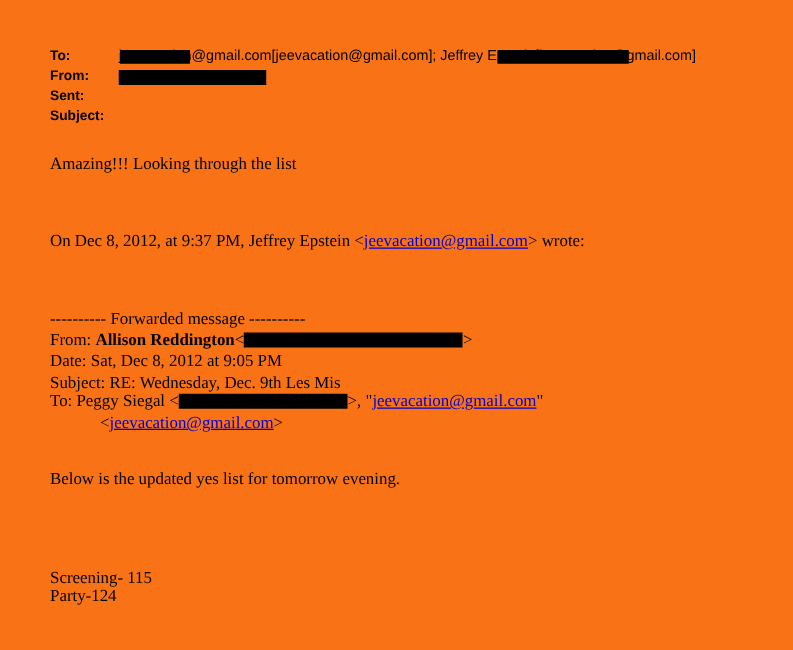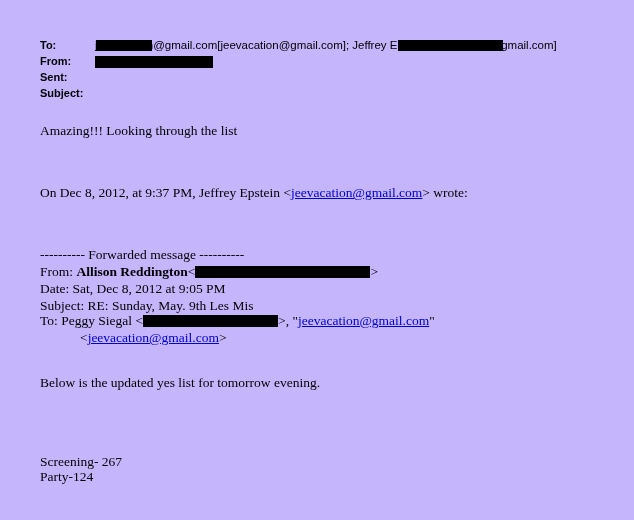--- a/index.html
+++ b/index.html
@@ -11,21 +11,21 @@
     height: 520px;
     background: #ffffff;
     font-family: "Liberation Serif", serif;
     color: #000000;
     overflow: hidden;
   }
   .page {
     position: relative;
     width: 634px;
     height: 520px;
-    background: #c4b5fd;
+    background: #f97316;
   }
 
   
   .header {
     position: absolute;
     left: 40px;
     top: 38px;
     width: 560px;
   }
   .hdr-row {
@@ -145,29 +145,29 @@
 
   <div class="para" style="left:40px; top:251px;">
     <span>From:</span>
     <span class="bold">Allison Reddington</span><span>&lt;</span><span class="blk" style="width:175px;"></span><span>&gt;</span>
   </div>
 
   <div class="para" style="left:40px; top:234px;">---------- Forwarded message ----------</div>
 
   <div class="para" style="left:40px; top:268px;">Date: Sat, Dec 8, 2012 at 9:05 PM</div>
 
-  <div class="para" style="left:40px; top:285px;">Subject: RE: Sunday, May. 9th Les Mis</div>
+  <div class="para" style="left:40px; top:285px;">Subject: RE: Wednesday, Dec. 9th Les Mis</div>
 
   <div class="para" style="left:40px; top:300px;">
     <span>To: Peggy Siegal &lt;</span><span class="blk" style="width:135px;"></span><span>&gt;, "</span><span class="link">jeevacation@gmail.com</span><span>"</span>
   </div>
 
   <div class="para" style="left:80px; top:317px;">
     <span>&lt;</span><span class="link">jeevacation@gmail.com</span><span>&gt;</span>
   </div>
 
   <div class="para" style="left:40px; top:362px;">Below is the updated yes list for tomorrow evening.</div>
 
-  <div class="para" style="left:40px; top:441px;">Screening- 267</div>
+  <div class="para" style="left:40px; top:441px;">Screening- 115</div>
 
   <div class="para" style="left:40px; top:456px;">Party-124</div>
 
 </div>
 
 </body></html>

